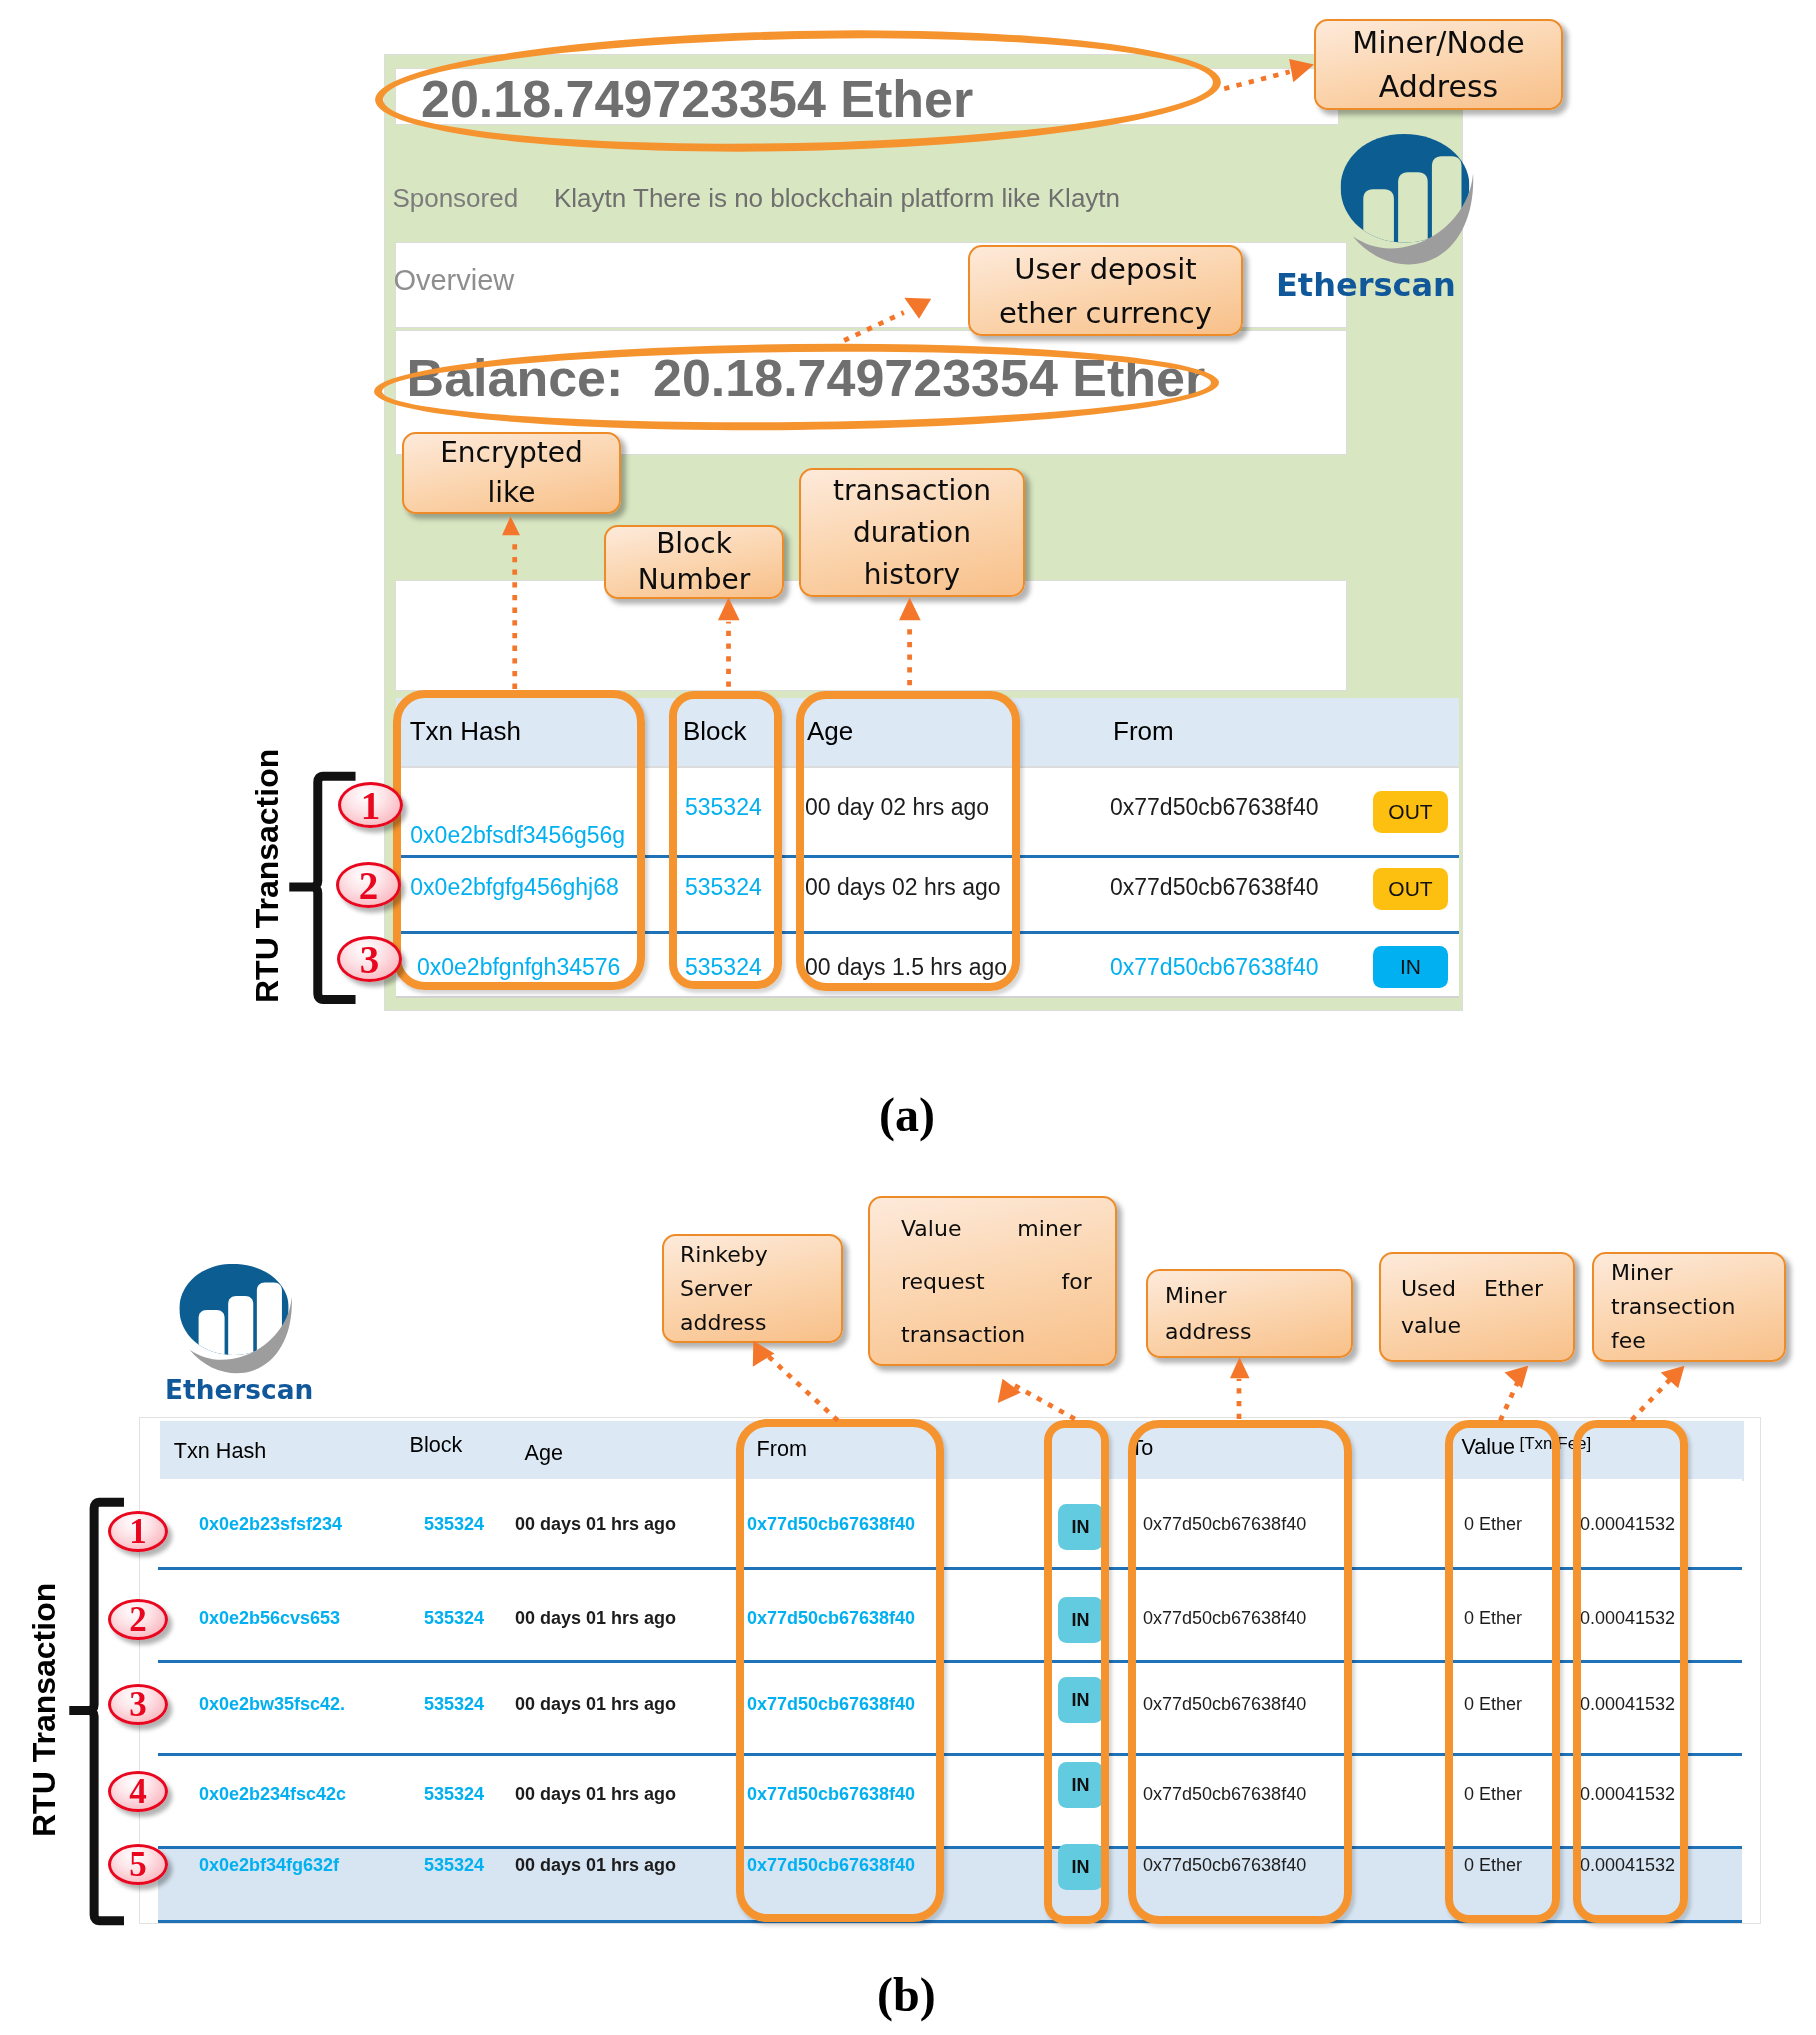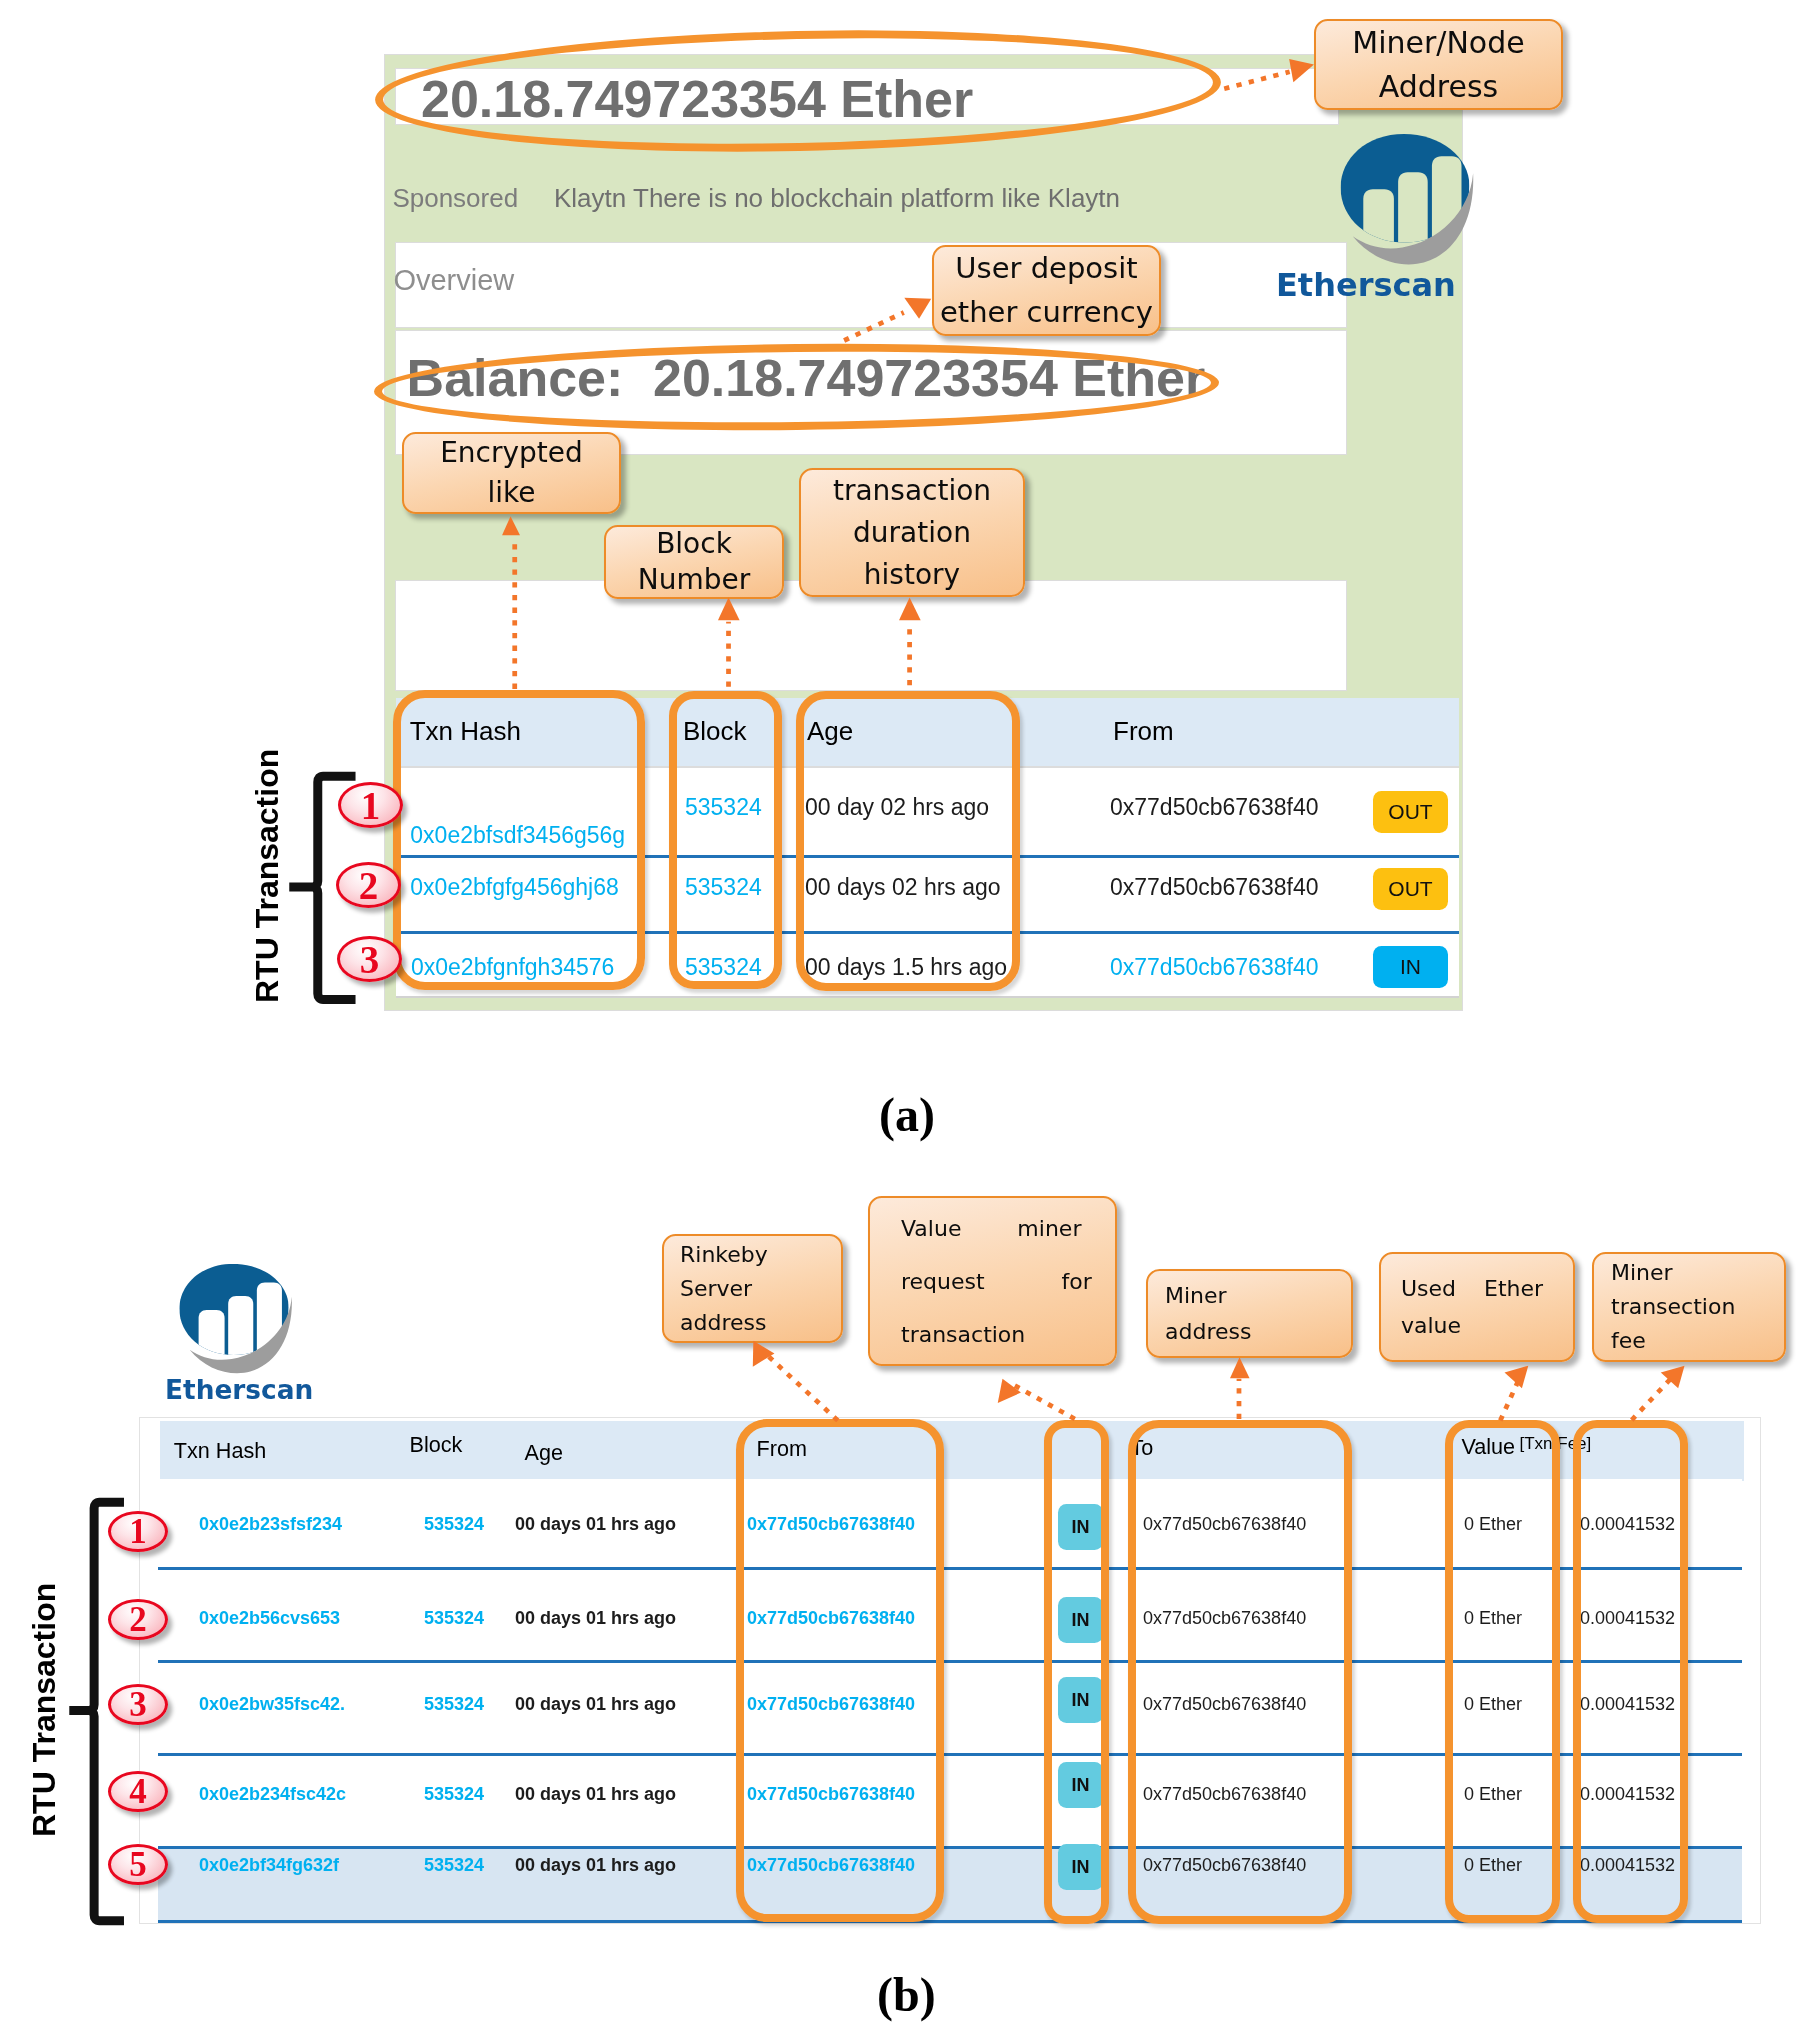--- a/index.html
+++ b/index.html
@@ -91,21 +91,21 @@
   <div class="rowline" style="left:11px;top:800px;width:1063px;height:3.2px;"></div>
   <div class="trow" style="left:11px;top:803px;width:1063px;height:73px;">
     <span class="cell link" style="left:14.3px;top:16px;font-size:23px;">0x0e2bfgfg456ghj68</span>
     <span class="cell link" style="left:289px;top:16px;font-size:23px;">535324</span>
     <span class="cell dark" style="left:409px;top:16px;font-size:23px;">00 days 02 hrs ago</span>
     <span class="cell dark" style="left:714px;top:16px;font-size:23px;">0x77d50cb67638f40</span>
     <span class="pill" style="left:977px;top:10px;width:75px;height:42px;border-radius:8.4px;background:#fdc010;font-size:21px;">OUT</span>
   </div>
   <div class="rowline" style="left:11px;top:876px;width:1063px;height:3.2px;"></div>
   <div class="trow" style="left:11px;top:879px;width:1063px;height:62px;">
-    <span class="cell link" style="left:15px;top:19.5px;font-size:23px;">0x0e2bfgnfgh34576</span>
+    <span class="cell link" style="left:21px;top:19.5px;font-size:23px;">0x0e2bfgnfgh34576</span>
     <span class="cell link" style="left:289px;top:19.5px;font-size:23px;">535324</span>
     <span class="cell dark" style="left:409px;top:19.5px;font-size:23px;">00 days 1.5 hrs ago</span>
     <span class="cell link" style="left:714px;top:19.5px;font-size:23px;">0x77d50cb67638f40</span>
     <span class="pill" style="left:977px;top:12px;width:75px;height:42px;border-radius:8.4px;background:#00b0f0;font-size:21px;">IN</span>
   </div>
   <div class="greyline" style="left:11px;top:941px;width:1063px;height:2.1px;background:#d2d2d2;"></div>
 
   <div class="svgwrap" style="left:954px;top:78px;width:132px;height:143px;">
     <svg width="100%" height="100%" viewBox="0 0 250 270" preserveAspectRatio="none">
       <defs>
@@ -210,21 +210,21 @@
       </g>
       <path d="M254 76 C248 150 186 206 120 216 C84 222 52 213 26 195 C58 235 106 253 148 247 C214 237 258 172 254 76 Z" fill="#9d9d9d"></path>
     </svg>
 </div>
 <span class="brandtxt" style="left:165px;top:1374px;font-size:26.4px;letter-spacing:0px;">Etherscan</span>
 
 <div class="callout ctr" style="left:1314px;top:19px;width:249px;height:91px;font-size:30px;line-height:44px;">
   <span class="ln">Miner/Node</span>
   <span class="ln">Address</span>
 </div>
-<div class="callout ctr" style="left:932px;top:245px;width:229px;height:91px;font-size:29px;line-height:44px;justify-content:flex-end;">
+<div class="callout ctr" style="left:968px;top:245px;width:275px;height:91px;font-size:29px;line-height:44px;">
   <span class="ln">User deposit</span>
   <span class="ln">ether currency</span>
 </div>
 <div class="callout ctr" style="left:402px;top:432px;width:219px;height:82px;font-size:28px;line-height:40px;">
   <span class="ln">Encrypted</span>
   <span class="ln">like</span>
 </div>
 <div class="callout ctr" style="left:604px;top:525px;width:180px;height:74px;font-size:28px;line-height:36px;">
   <span class="ln">Block</span>
   <span class="ln">Number</span>

